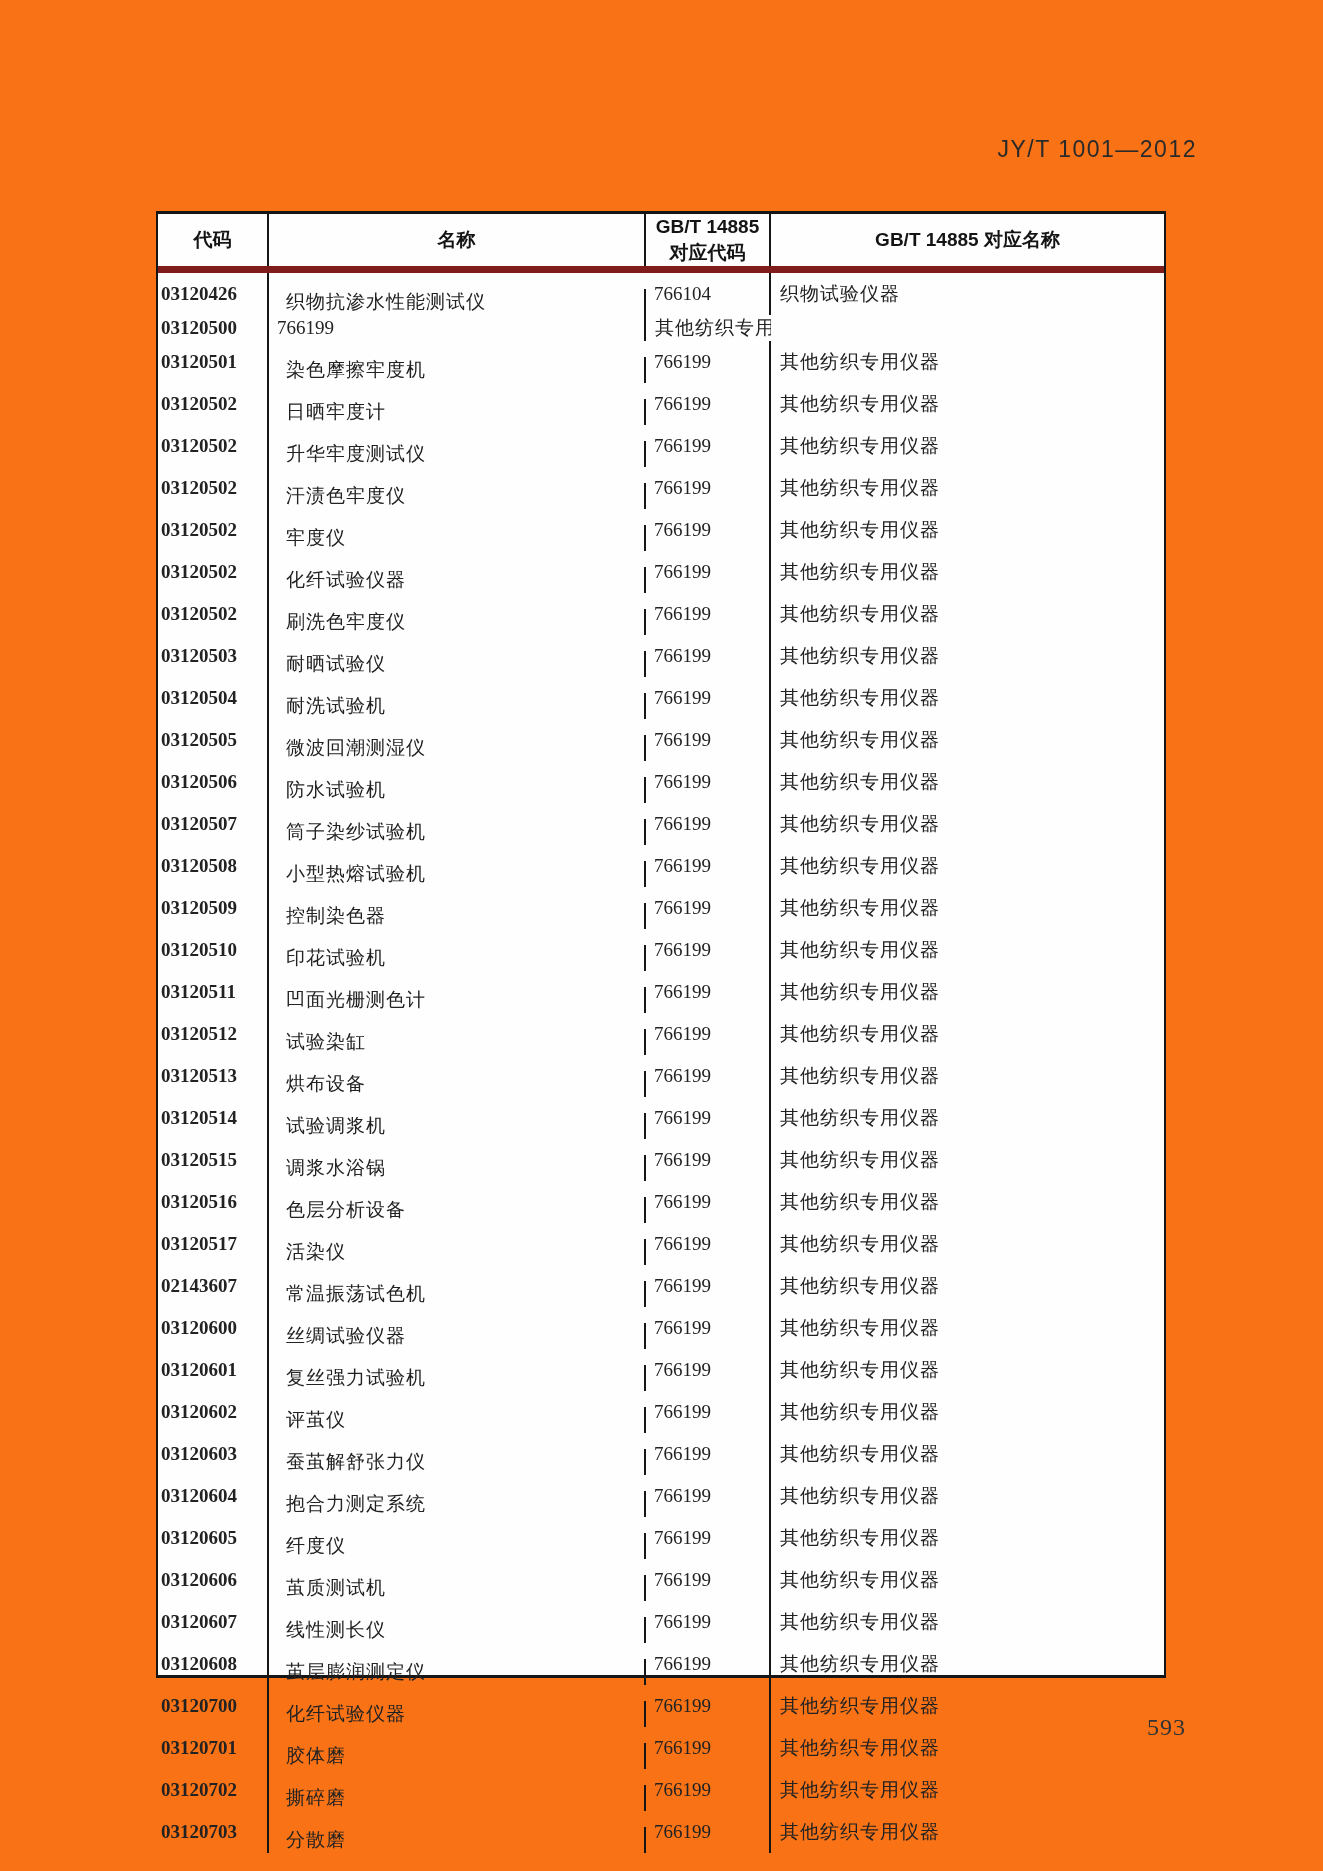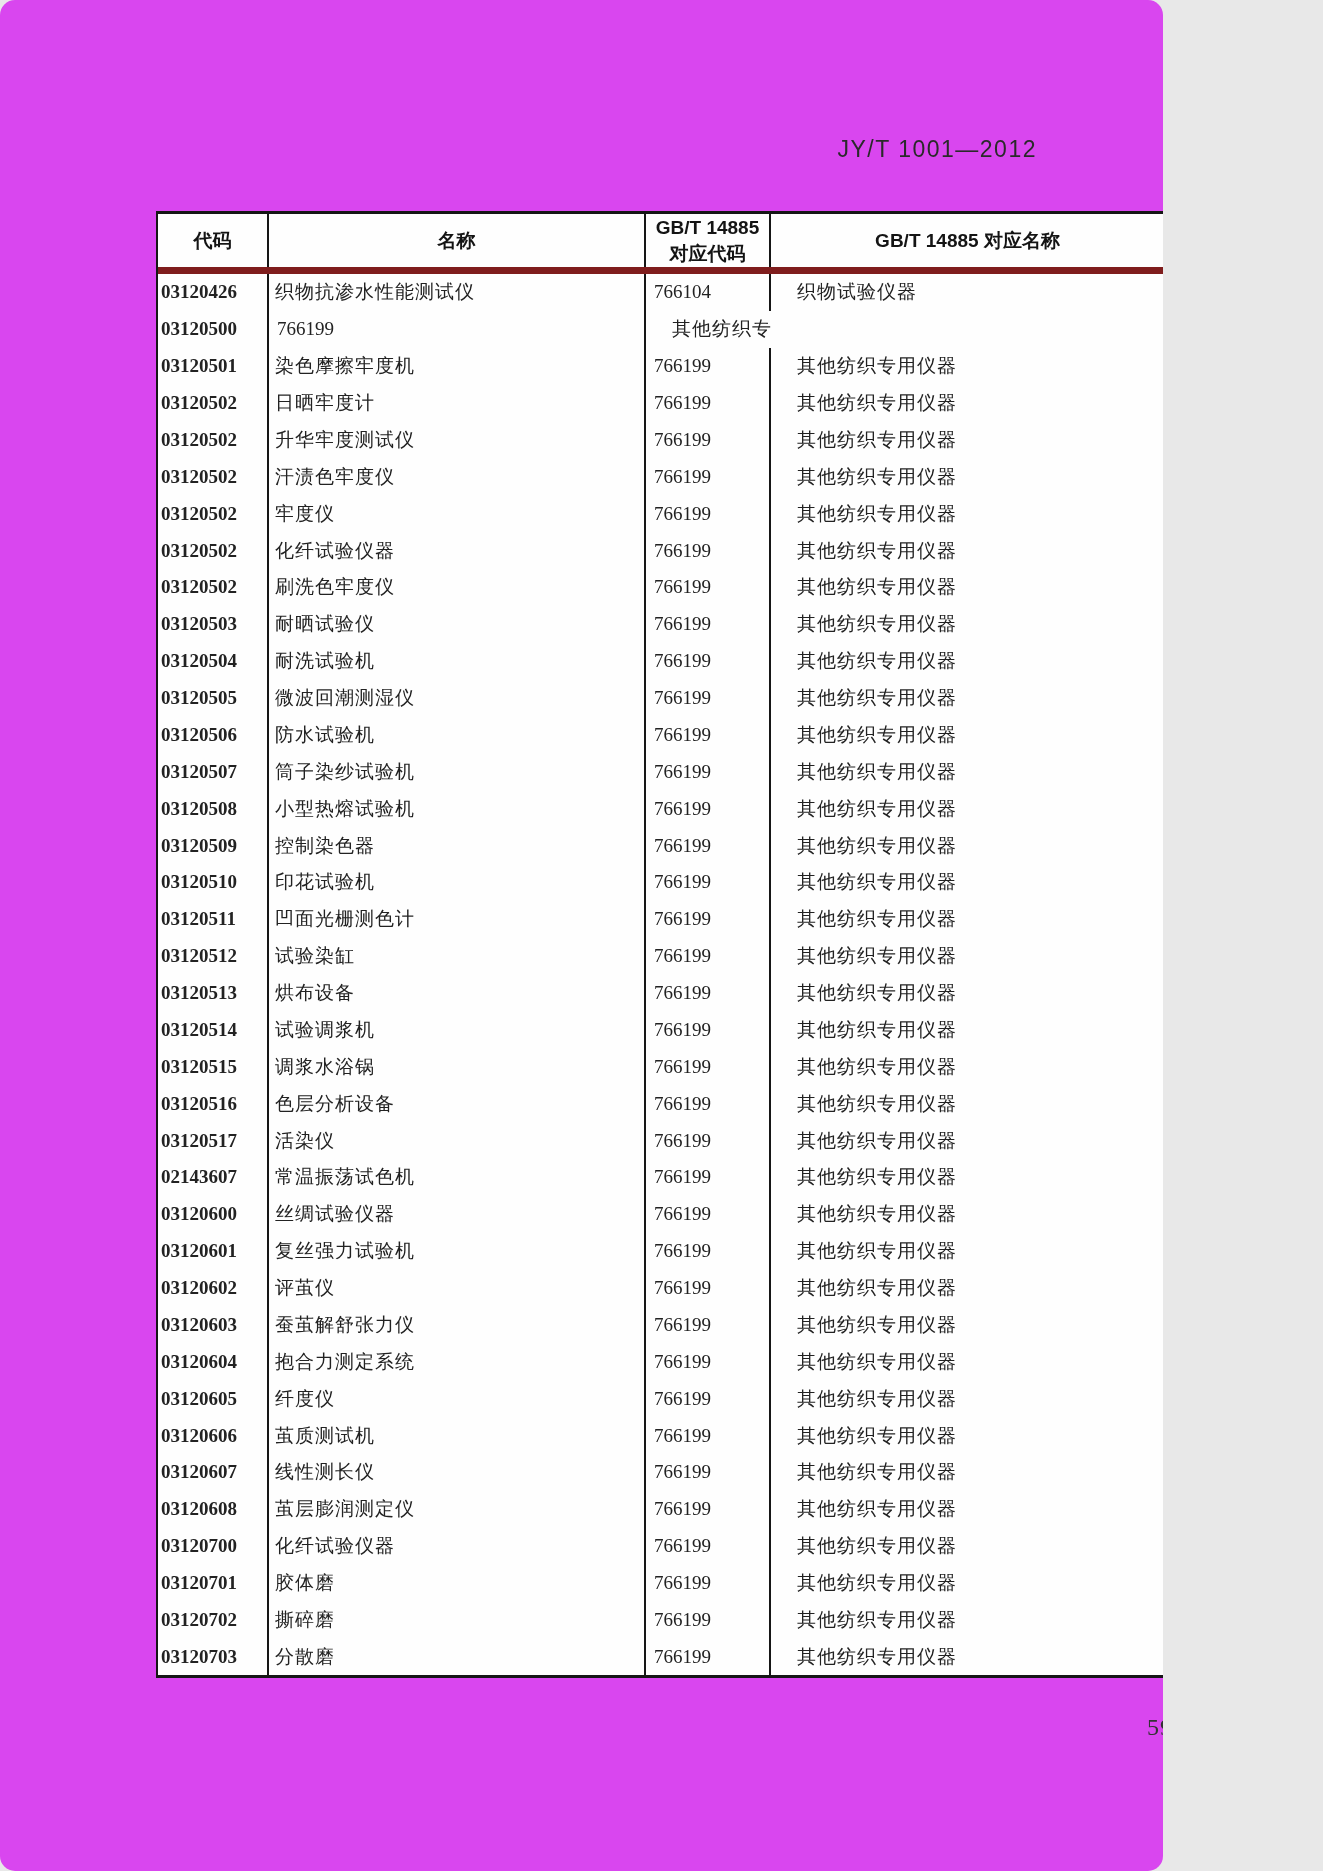--- a/index.html
+++ b/index.html
@@ -1,25 +1,24 @@
 <!DOCTYPE html>
 <html><head>
 <meta charset="utf-8">
 <style>
   * { margin: 0; padding: 0; box-sizing: border-box; }
   html, body { background: #e8e8e8; }
   .page {
     position: relative;
-    width: 1163px;
+    width: 1323px;
     height: 1871px;
-    background: #d946ef;
+    background: #f97316;
     font-family: "Liberation Serif", serif;
     color: #1f1f1f;
     overflow: hidden;
-    border-radius: 15px;
   }
   .doc-header {
     position: absolute;
     top: 136px;
     right: 126px;
     font-family: "Liberation Sans", sans-serif;
     font-size: 23px;
     letter-spacing: 1.5px;
     color: #2a2a2a;
   }
@@ -67,23 +66,23 @@
     font-size: 19px;
   }
   .td {
     display: flex;
     align-items: center;
     white-space: nowrap;
     overflow: hidden;
     color: #222;
   }
   .td.code   { padding-left: 3px; font-weight: bold; }
-  .td.name   { padding-left: 6px; letter-spacing: 1px; }
+  .td.name   { padding-left: 17px; letter-spacing: 1px; margin-top: 16px; }
   .td.gbt    { padding-left: 8px; }
-  .td.gbtname{ padding-left: 26px; letter-spacing: 1px; }
+  .td.gbtname{ padding-left: 9px; letter-spacing: 1px; }
   .page-number {
     position: absolute;
     left: 1147px;
     top: 1714px;
     font-size: 24px;
     color: #333;
     letter-spacing: 1px;
   }
 </style>
 </head>

